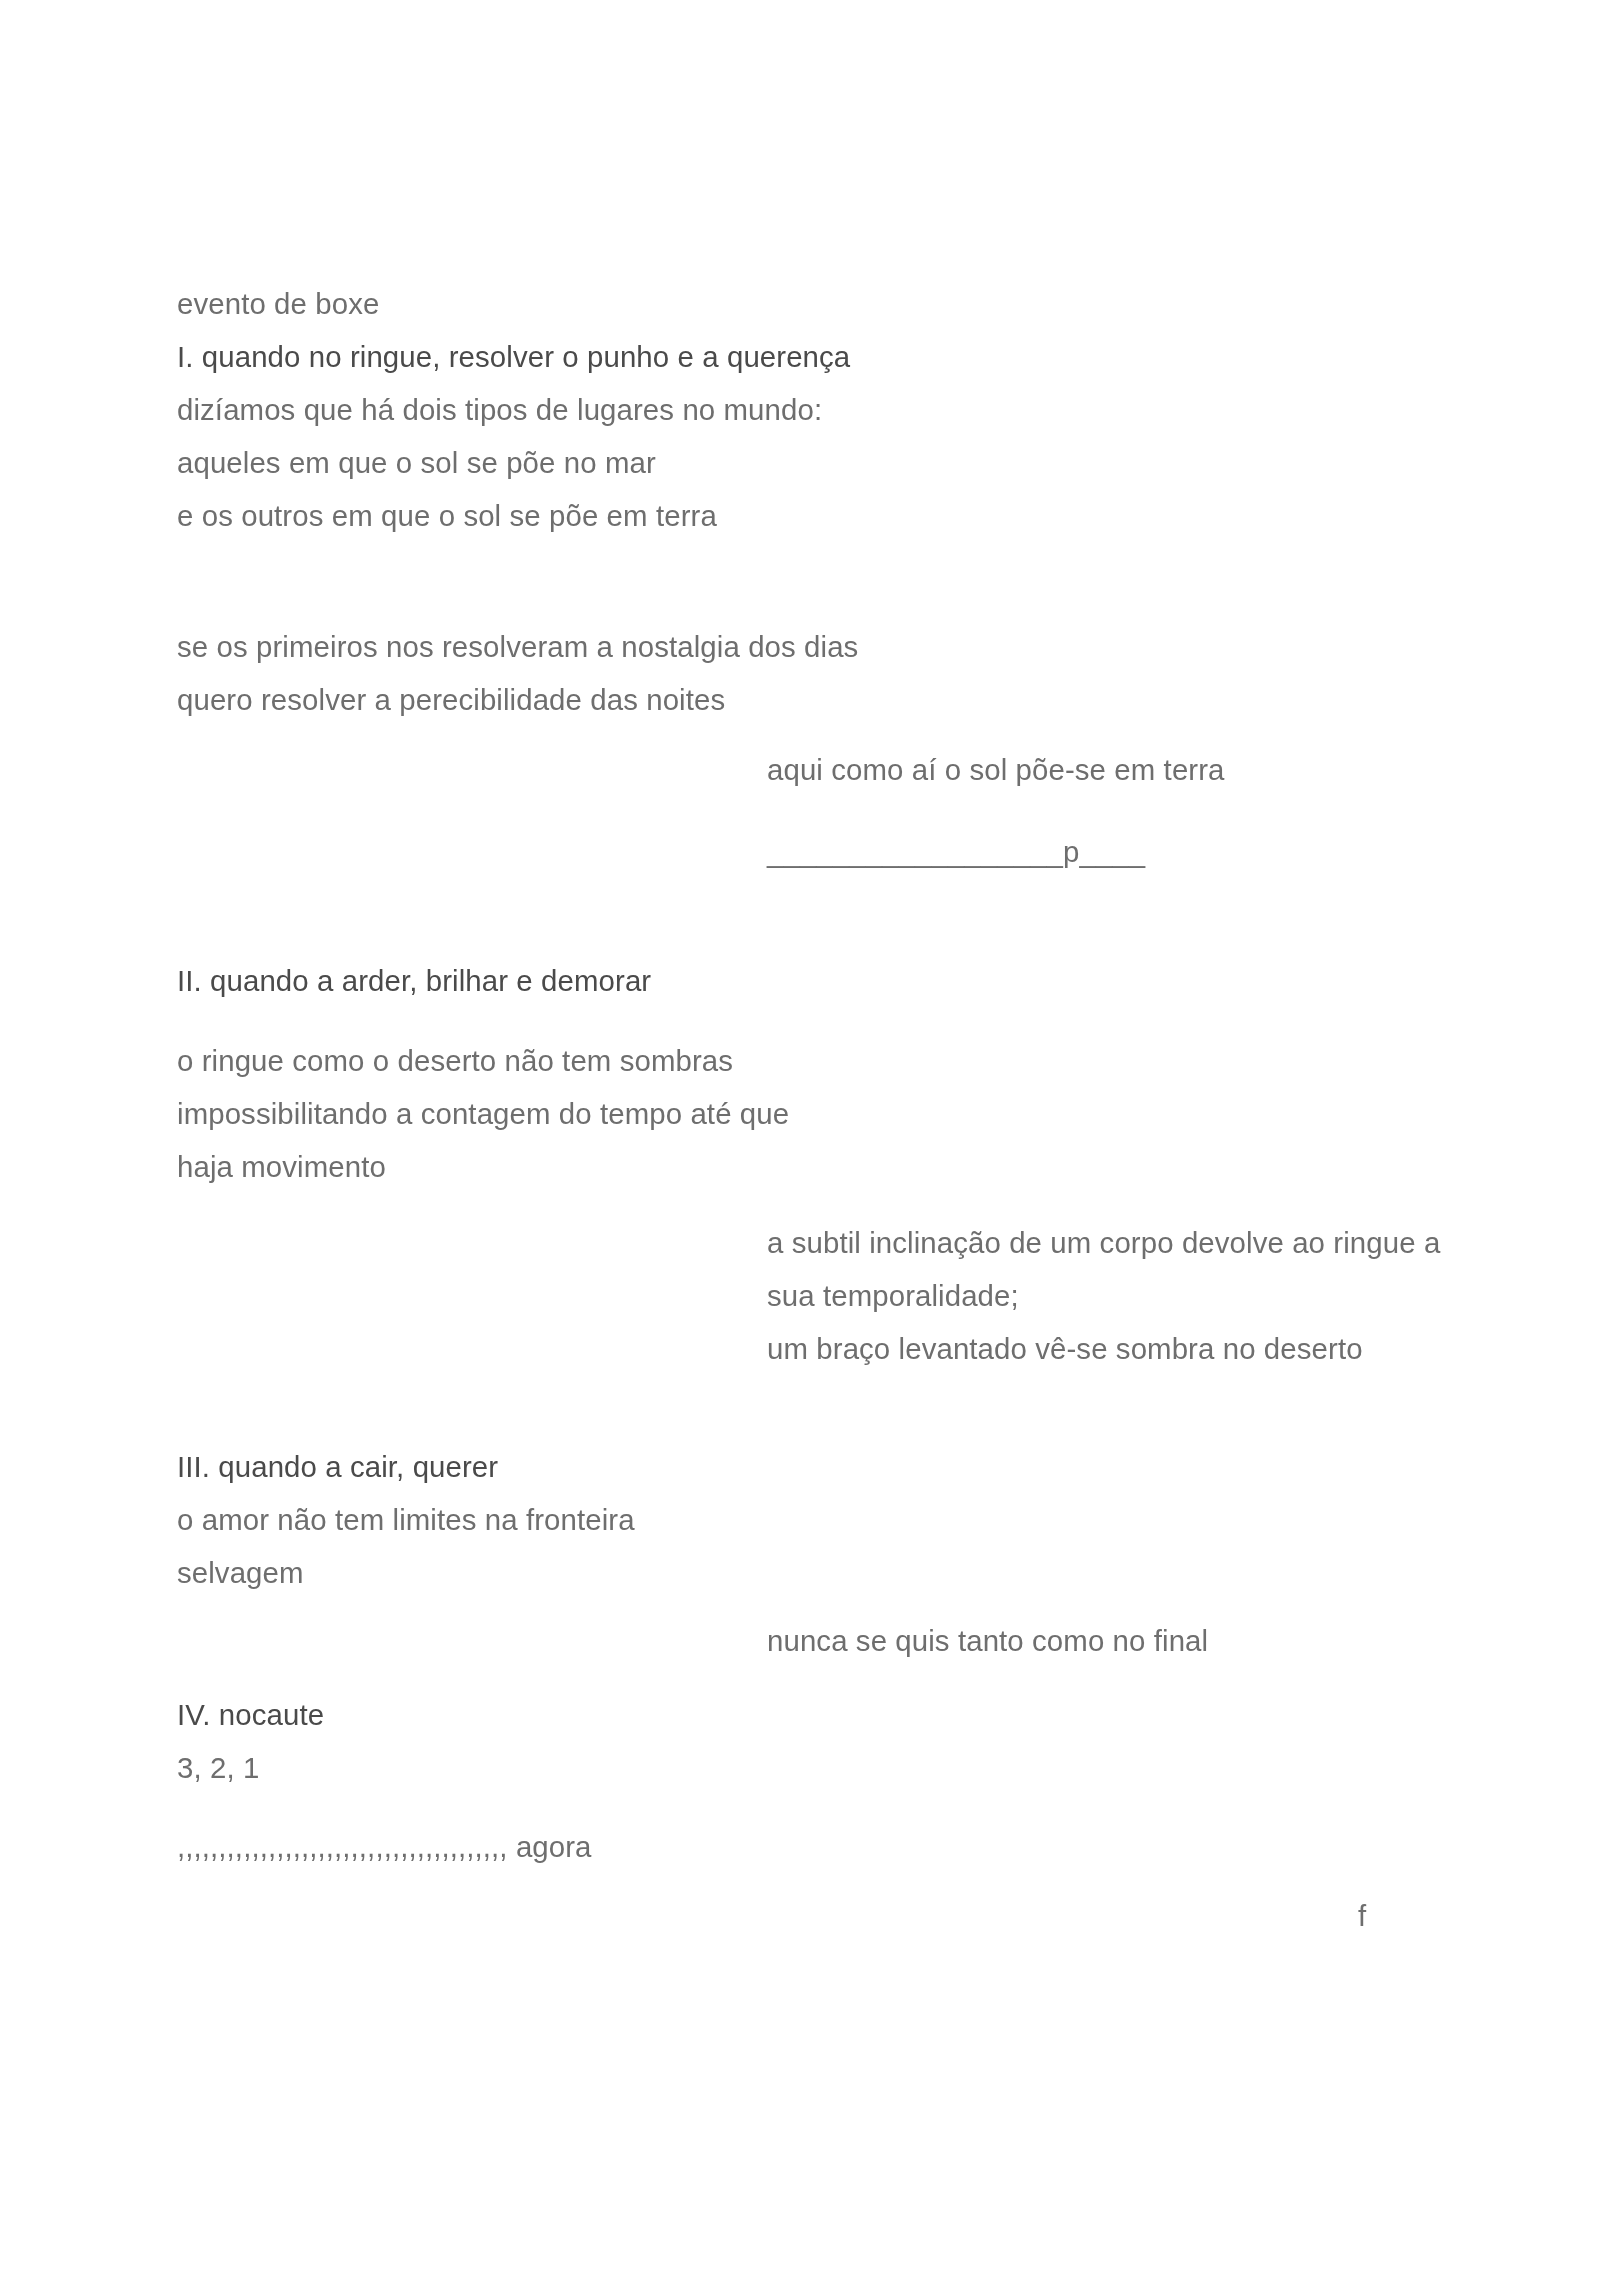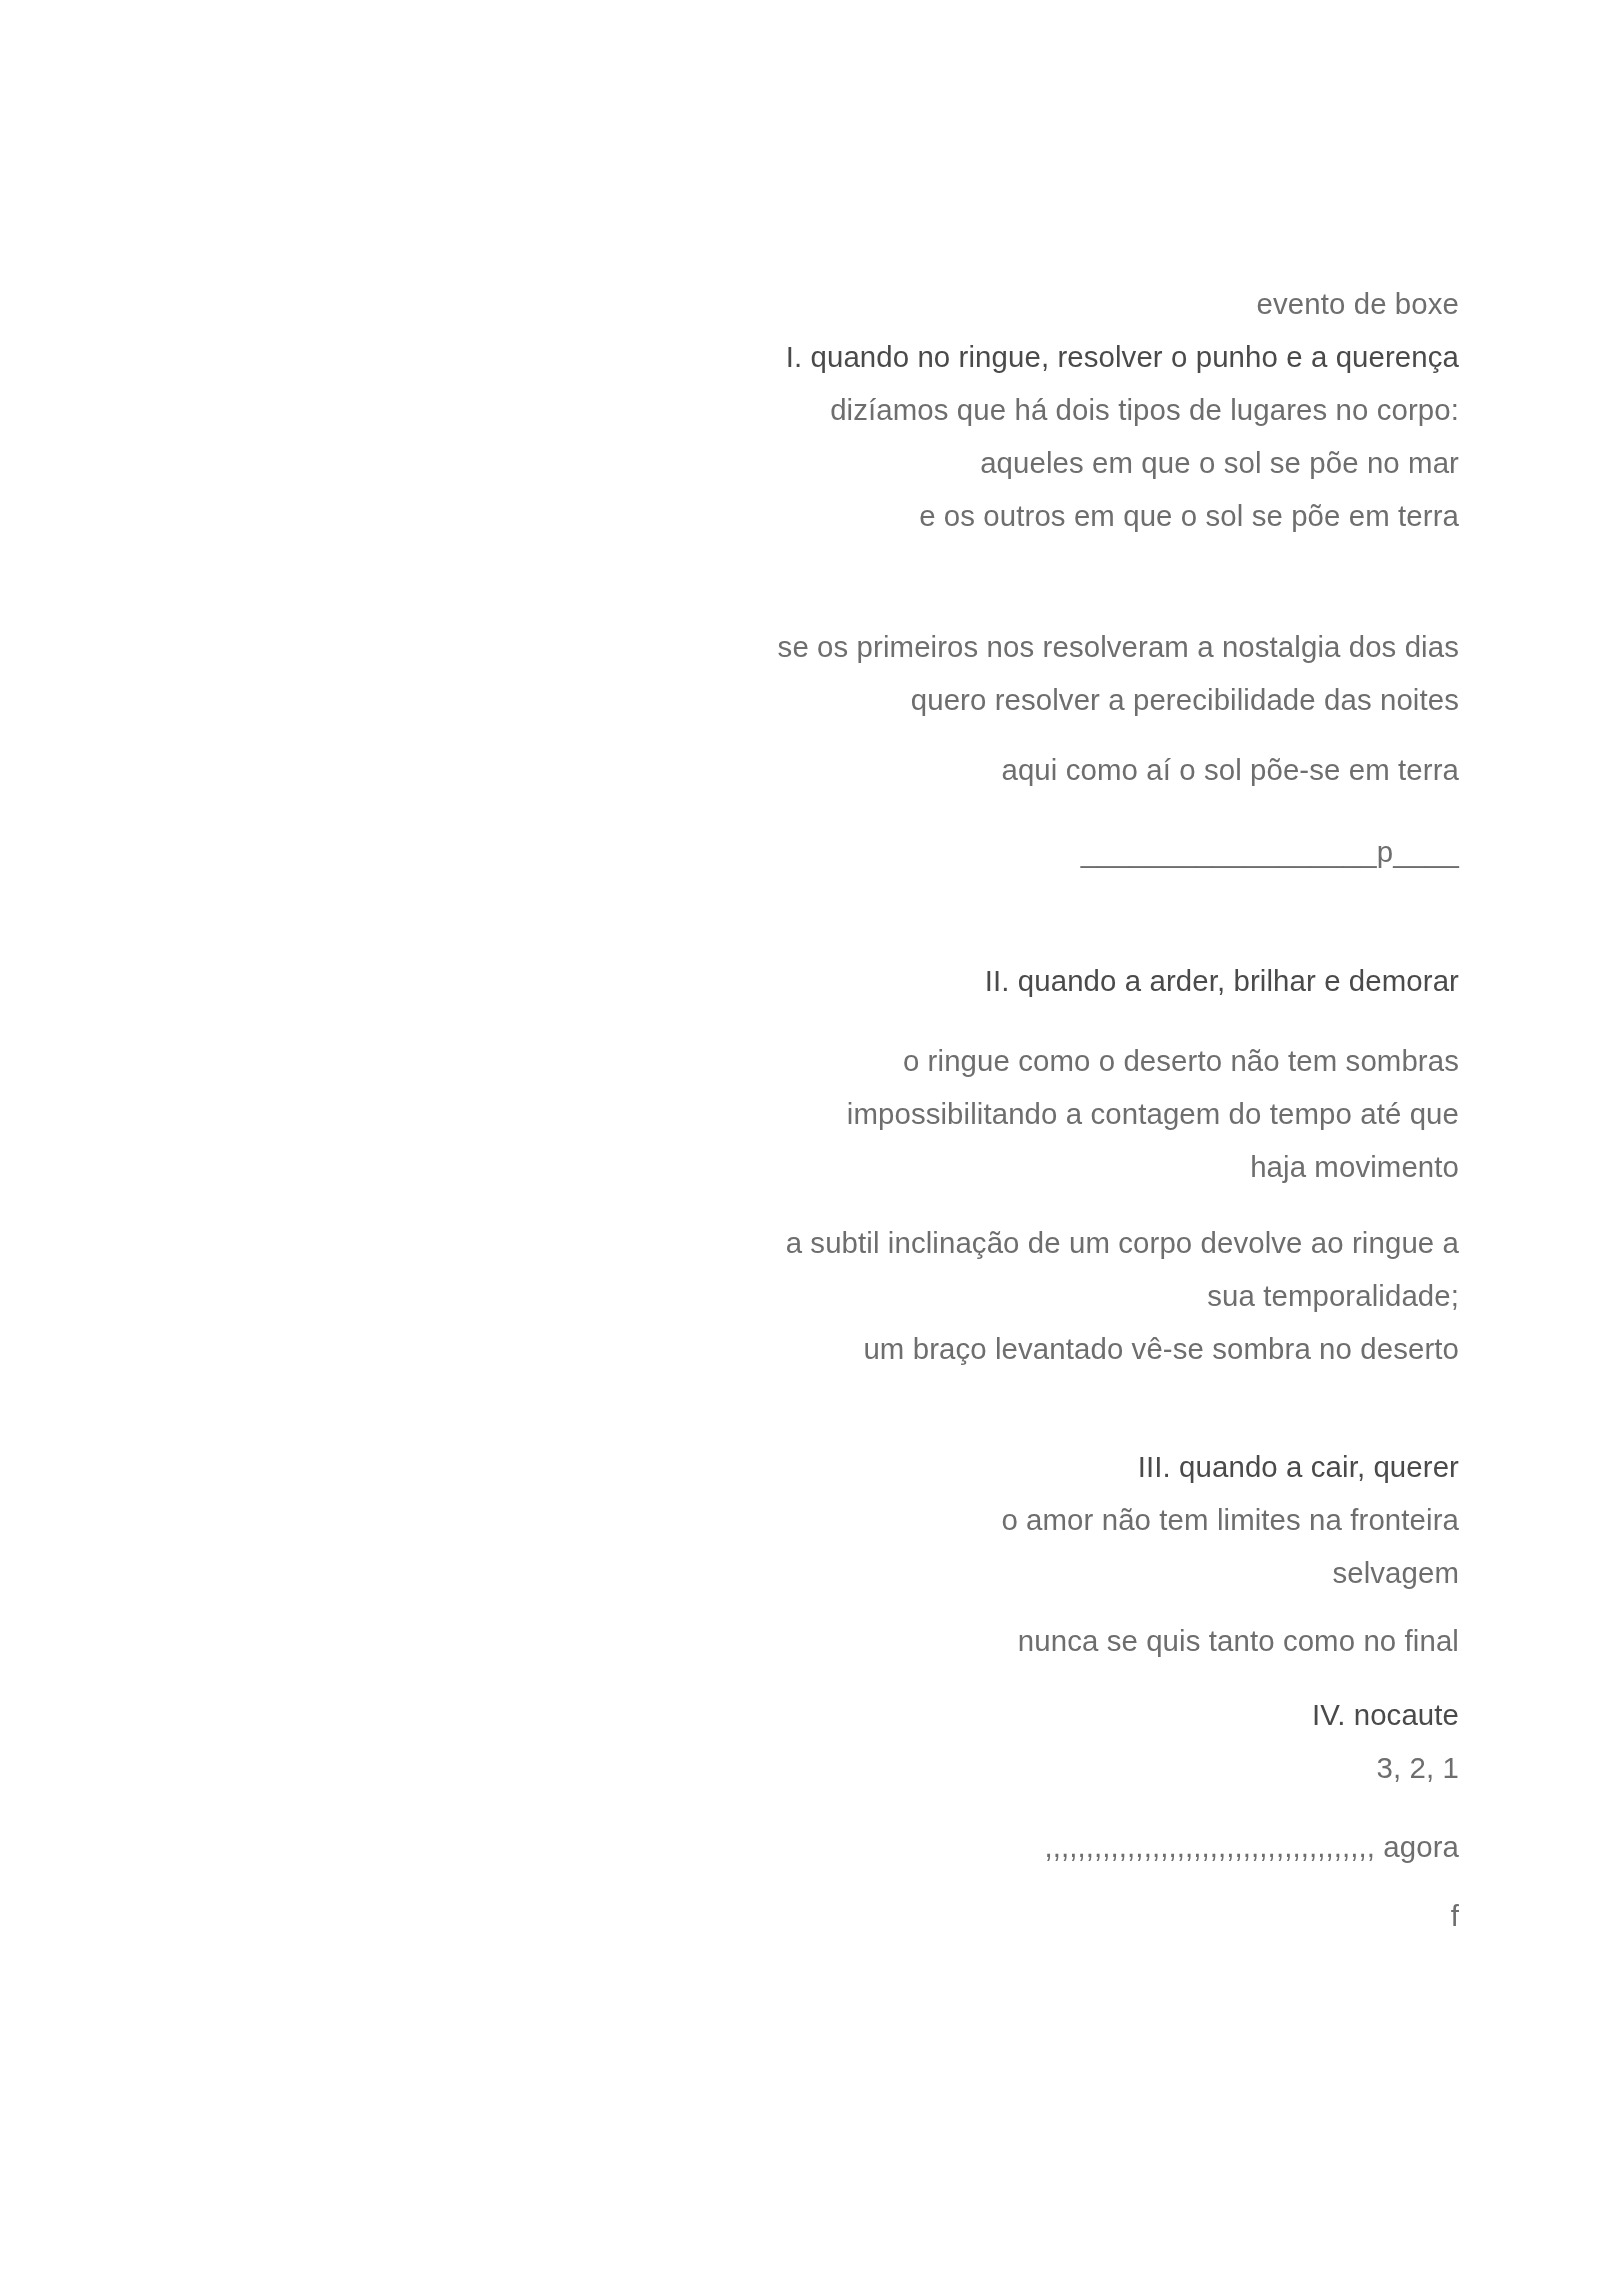--- a/index.html
+++ b/index.html
@@ -25,21 +25,20 @@
     margin: 0;
     padding: 0;
   }
   .line {
     height: 53px;
     line-height: 53px;
     font-size: 29.4px;
     color: var(--body-color, #6e6e6e);
     white-space: pre;
     letter-spacing: 0.1px;
-    text-align: right;
   }
   .line.heading {
     color: var(--heading-color, #4a4a4a);
   }
   .line.indent {
     margin-left: 590px;
   }
   .line.footer {
     margin-left: 1181px;
   }
@@ -57,21 +56,21 @@
   .stanza:nth-of-type(12) { margin-top: 16.4px;  }
 </style>
 </head>
 <body>
 
 <main class="page">
   <section class="poem" id="poem">
       <div class="stanza">
         <div class="line">evento de boxe</div>
         <div class="line heading">I. quando no ringue, resolver o punho e a querença</div>
-        <div class="line">dizíamos que há dois tipos de lugares no corpo:</div>
+        <div class="line">dizíamos que há dois tipos de lugares no mundo:</div>
         <div class="line">aqueles em que o sol se põe no mar</div>
         <div class="line">e os outros em que o sol se põe em terra</div>
       </div>
       <div class="stanza">
         <div class="line">se os primeiros nos resolveram a nostalgia dos dias</div>
         <div class="line">quero resolver a perecibilidade das noites</div>
       </div>
       <div class="stanza">
         <div class="line indent">aqui como aí o sol põe-se em terra</div>
       </div>

